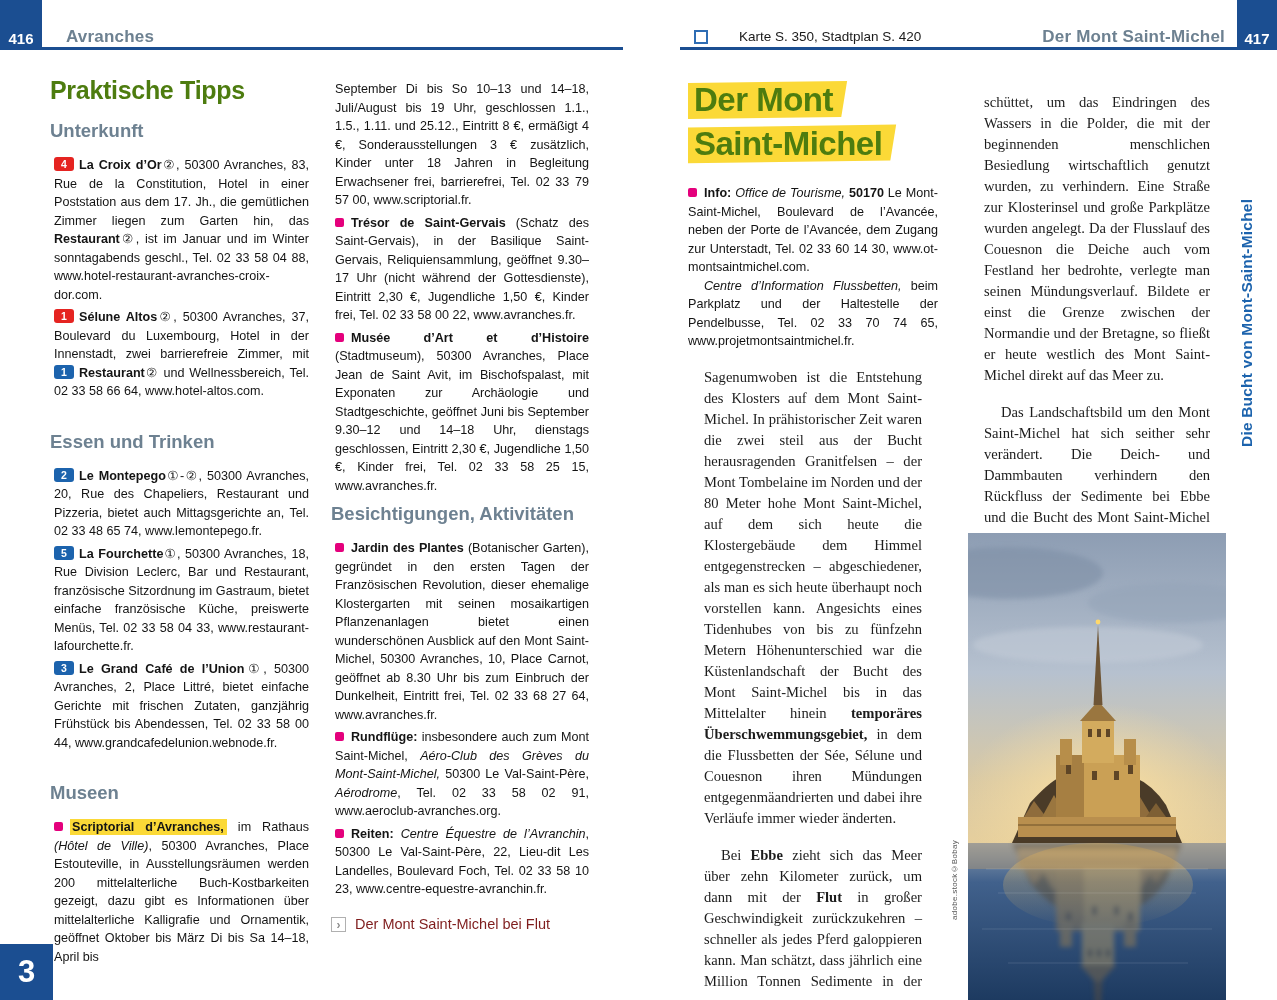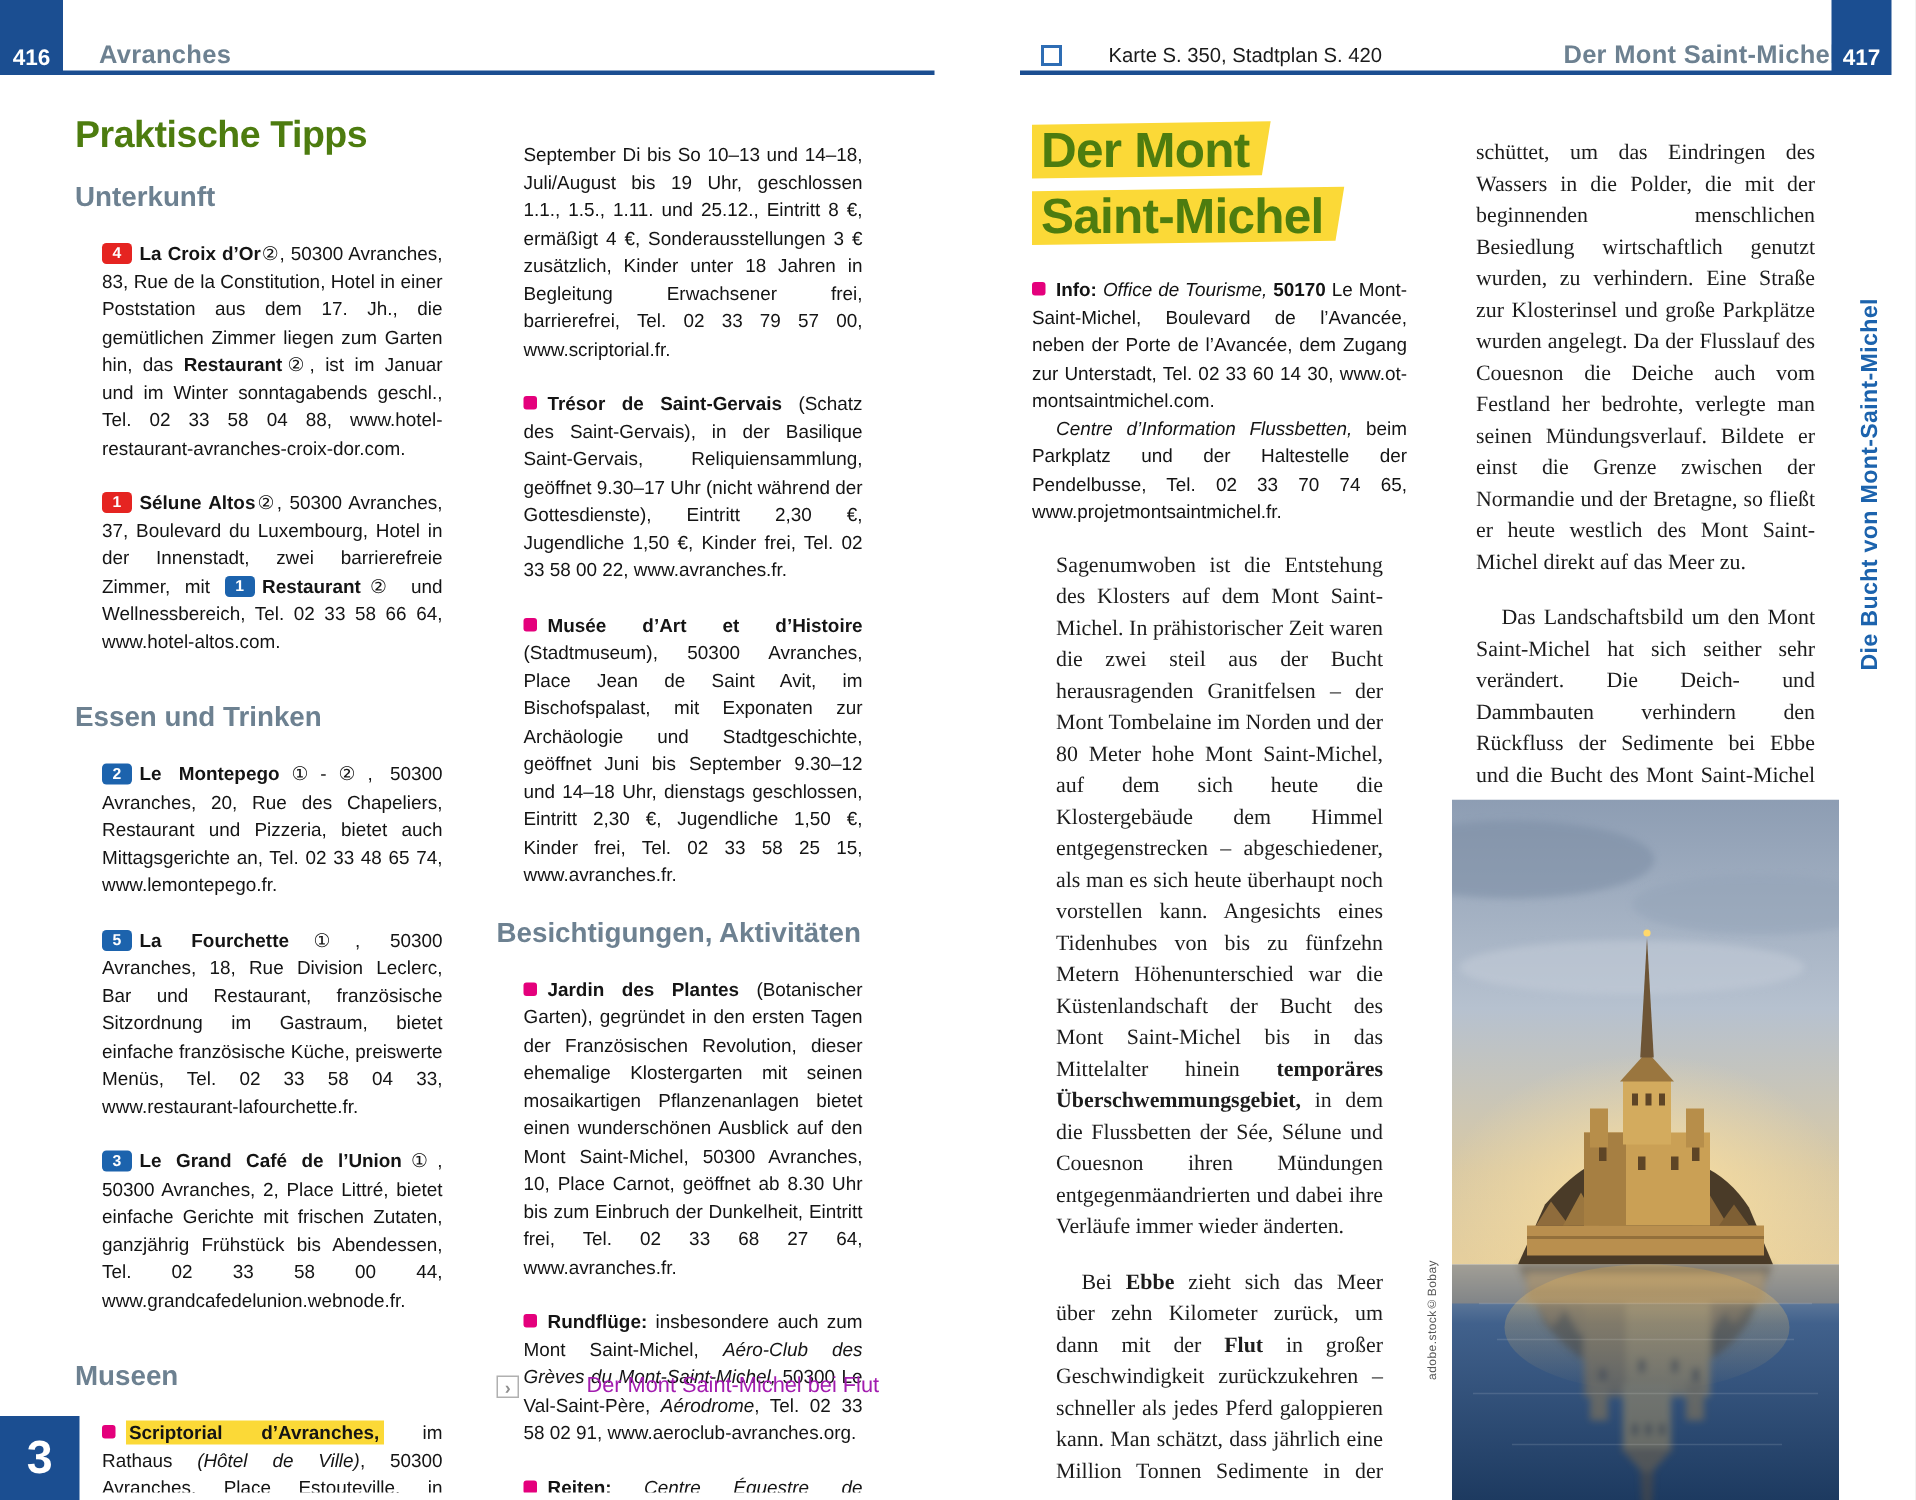--- a/index.html
+++ b/index.html
@@ -3,39 +3,39 @@
 <meta charset="utf-8">
 <style>
   html,body{margin:0;padding:0;background:#e8e8e8;}
   .page{position:relative;width:1277px;height:1000px;background:#ffffff;overflow:hidden;
         font-family:"Liberation Sans",sans-serif;color:#141414;}
 
   
   .pgnum{position:absolute;top:0;height:50px;background:#1b4e91;color:#fff;font-weight:bold;
          font-size:15px;display:flex;align-items:flex-end;justify-content:center;padding-bottom:3px;box-sizing:border-box;}
   .pgnum.left{left:0;width:42px;}
-  .pgnum.right{right:16px;width:40px;}
+  .pgnum.right{right:0;width:40px;}
   .hrule{position:absolute;top:47px;height:3px;background:#1b4e91;}
   .hrule.left{left:42px;width:581px;}
   .hrule.right{left:680px;width:557px;}
   .htitle{position:absolute;top:27px;font-size:17px;font-weight:bold;color:#6d8191;letter-spacing:0.2px;}
   .htitle.left{left:66px;}
   .htitle.right{right:52px;}
   .map-note{position:absolute;left:694px;top:29px;font-size:13.5px;color:#1a1a1a;display:flex;align-items:center;gap:24px;}
   .map-note .sq{width:10px;height:10px;border:2px solid #2e6db4;margin-right:7px;background:#fff;}
 
   
   .col{position:absolute;top:76px;height:919px;overflow:hidden;}
   #c1{left:50px;width:263px;}
   #c2{left:331px;width:262px;}
   #c3{left:688px;width:250px;}
   #c4{left:968px;width:258px;height:452px;}
 
   .tips{font-size:12.6px;line-height:18.5px;text-align:justify;}
-  .tips p{margin:18px;}
+  .tips p{margin:4px;}
   .tips-title{margin:0 0 16px;font-size:25px;line-height:28px;color:#4d7c0f;letter-spacing:-0.3px;font-weight:bold;}
   .tips h2{margin:30px 0 14px;font-size:18.5px;line-height:22px;color:#6d8191;font-weight:bold;}
   .tips h2:first-of-type{margin-top:8px;}
 
   .seg-n{font-weight:normal;}
   .seg-b{font-weight:bold;}
   .seg-i{font-style:italic;}
   .seg-hl{font-weight:bold;background:#fbd937;padding:1px 3px 1px 2px;}
   .seg-rb,.seg-bb{display:inline-block;min-width:14px;height:14px;line-height:14px;text-align:center;
         border-radius:3px;color:#fff;font-weight:bold;font-size:10.5px;padding:0 3px;margin-right:5px;vertical-align:1px;}
@@ -50,21 +50,21 @@
         transform:skewX(-10deg) rotate(-0.8deg);}
   .hlwrap .txt{position:relative;}
   .sansp{font-size:12.6px;line-height:18.5px;text-align:justify;margin:0;}
   .ind2{text-indent:16px;}
   .article{font-family:"Liberation Serif",serif;font-size:14.6px;line-height:21px;text-align:justify;color:#1c1c1c;}
   .article p{margin:16px;}
   .article .ind{text-indent:17px;}
   .article-start{margin-top:16px;}
 
   
-  .caption{position:absolute;left:331px;top:916px;display:flex;align-items:flex-end;color:#a21caf;font-size:14.5px;gap:36px;}
+  .caption{position:absolute;left:331px;top:916px;display:flex;align-items:flex-end;color:#7f1d1d;font-size:14.5px;}
   .cap-icon{display:inline-flex;width:15px;height:15px;border:1px solid #b0b0b0;color:#8e8e8e;
         align-items:center;justify-content:center;font-size:12px;font-weight:bold;margin-right:9px;box-sizing:border-box;}
   .cap-icon::before{content:"\203A";}
   .vert-label{position:absolute;left:1238px;top:85px;height:362px;writing-mode:vertical-rl;transform:rotate(180deg);
         color:#1c63ad;font-weight:bold;font-size:15.5px;letter-spacing:0.2px;white-space:nowrap;}
   .credit{position:absolute;left:950px;top:840px;writing-mode:vertical-rl;transform:rotate(180deg);
         font-size:8px;color:#555;letter-spacing:0.3px;}
   .chapter{position:absolute;left:0;top:944px;width:53px;height:56px;background:#1b4e91;color:#fff;
         font-size:31px;font-weight:bold;display:flex;align-items:center;justify-content:center;}
 

